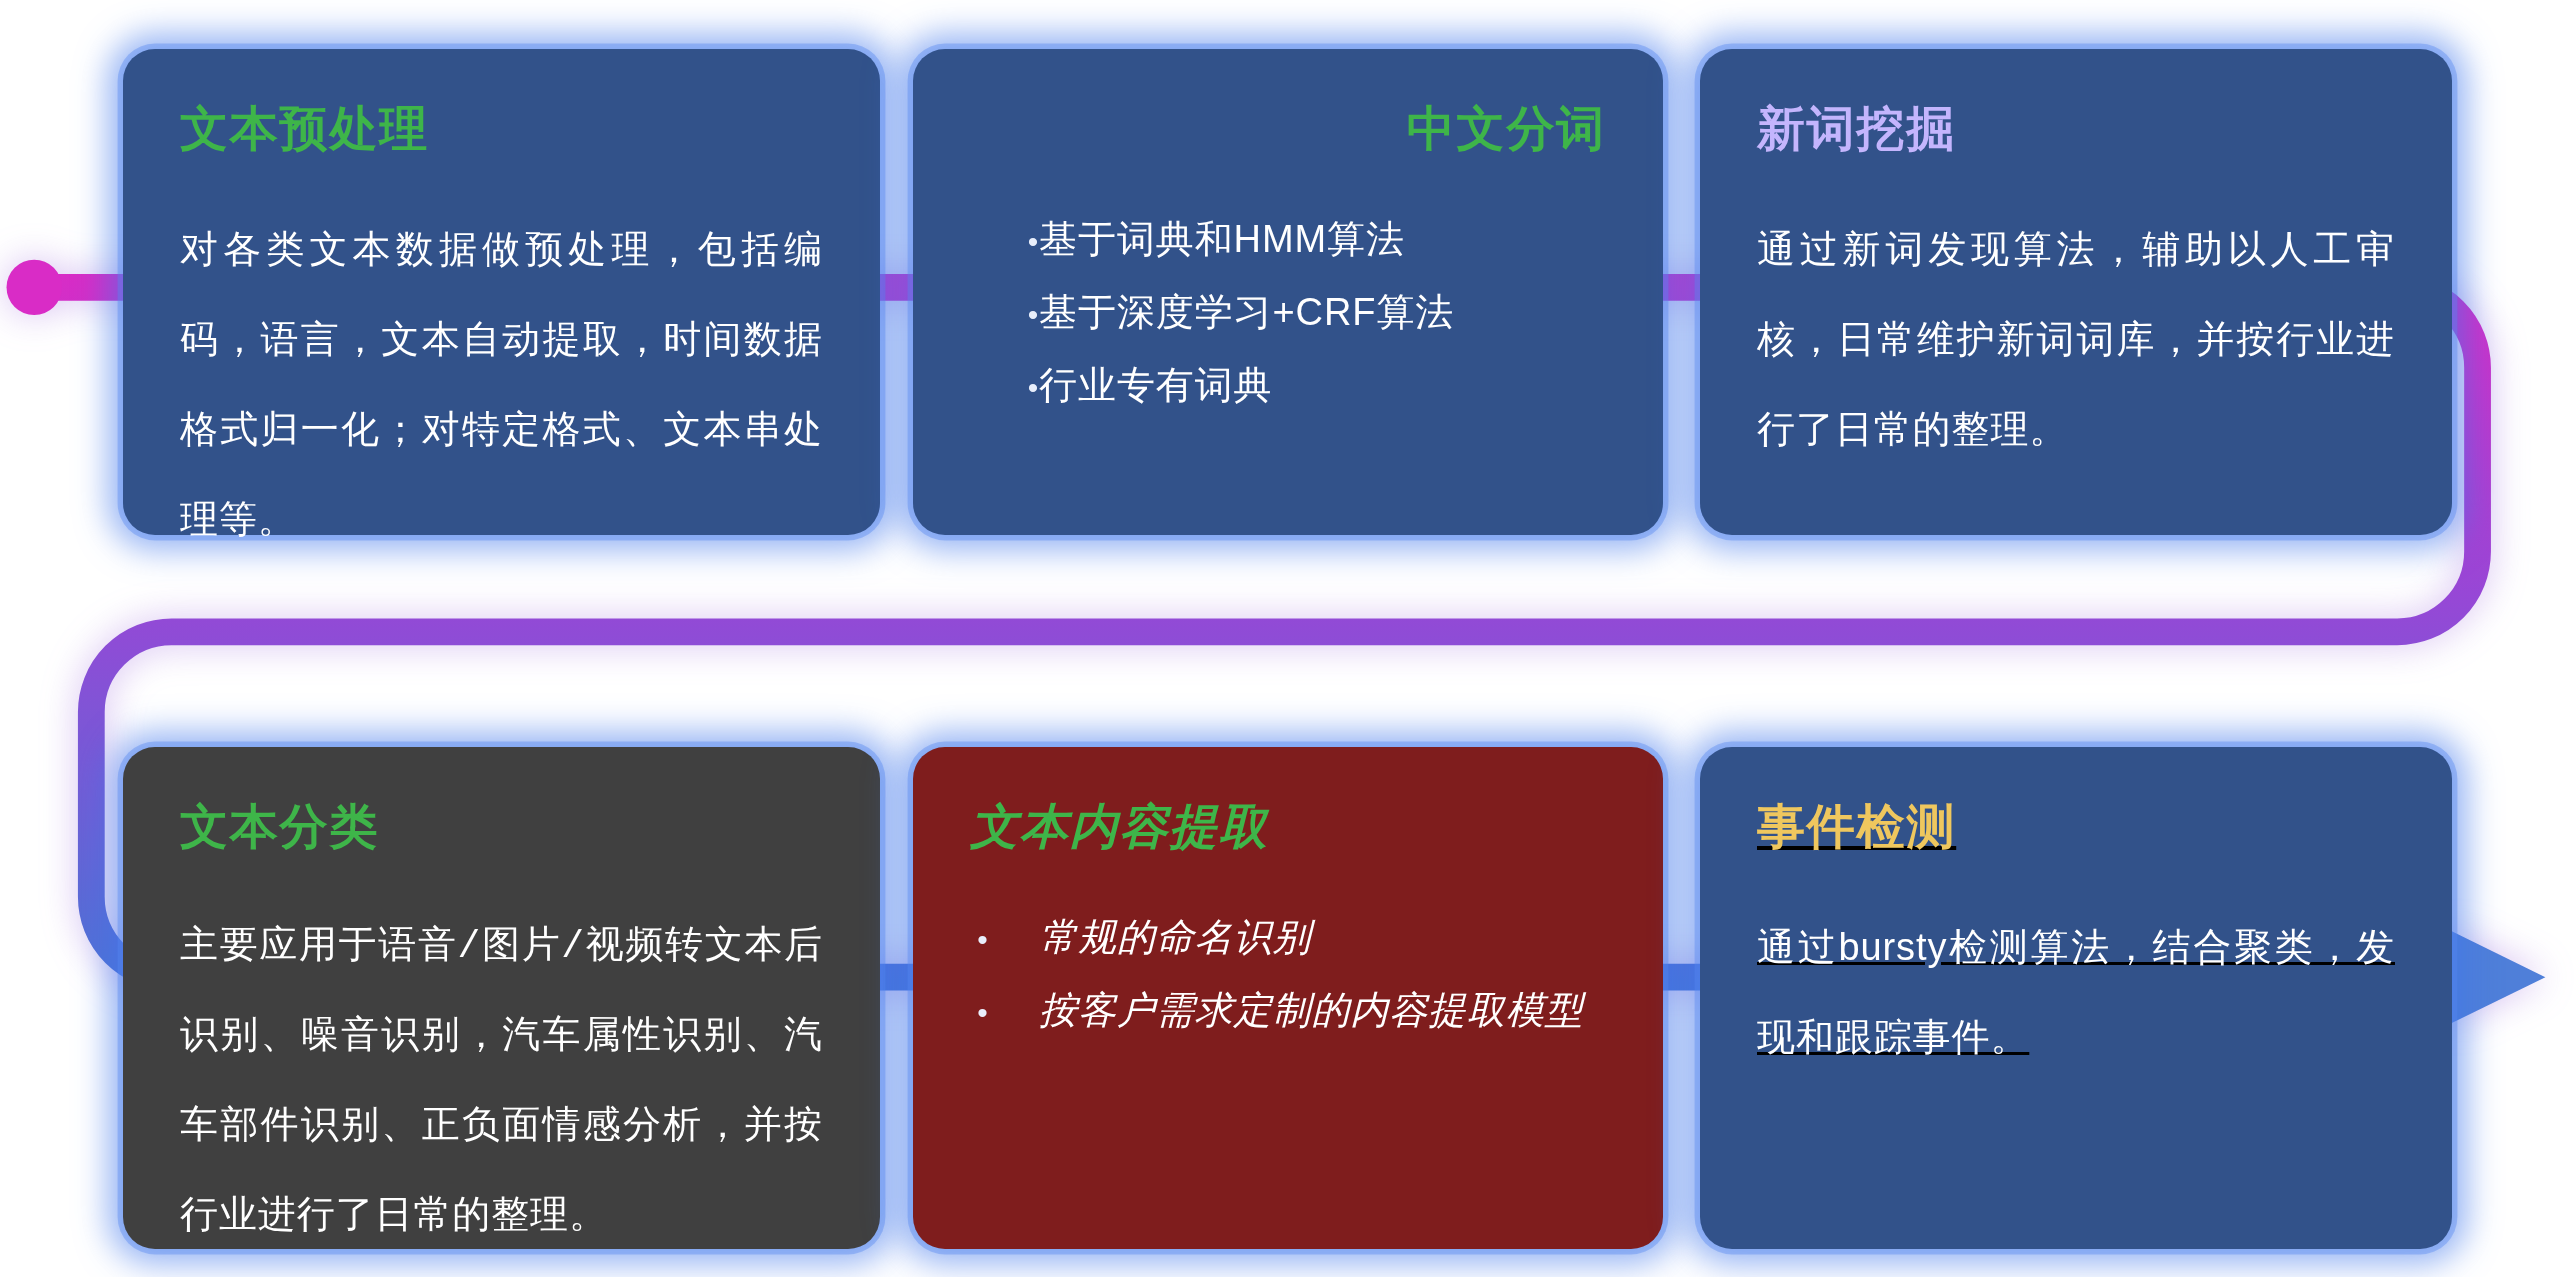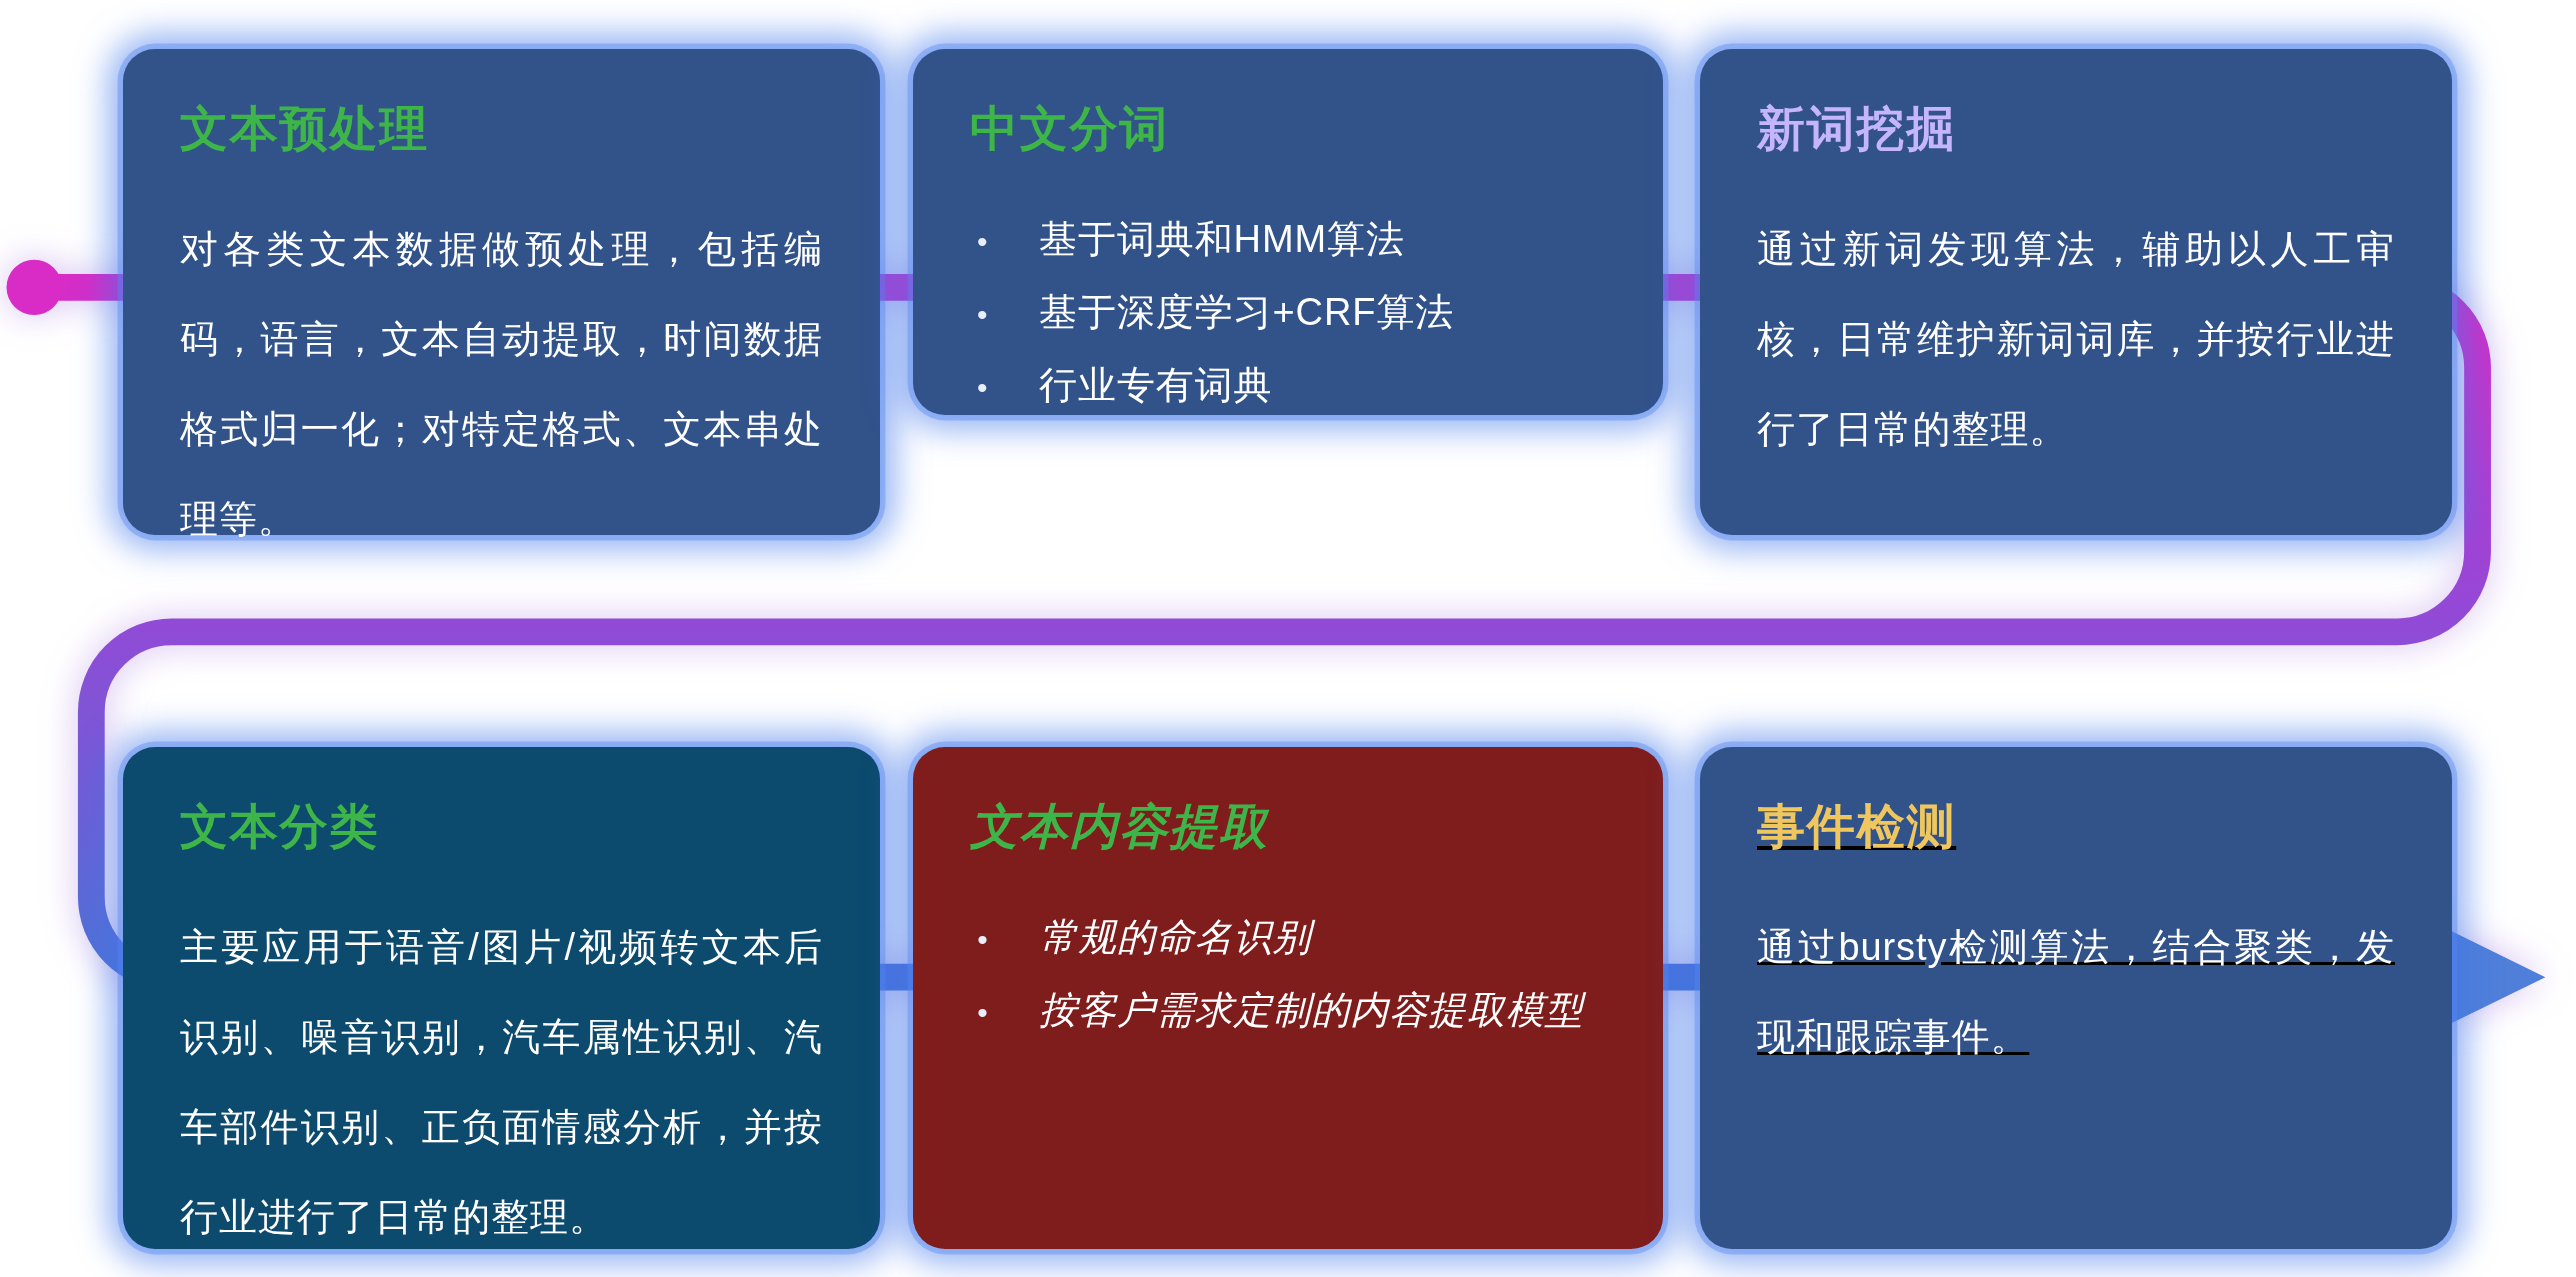--- a/index.html
+++ b/index.html
@@ -22,21 +22,21 @@
     position: absolute;
     z-index: 1;
     border-radius: 32px;
     padding: 48px 57px;
     box-sizing: border-box;
     box-shadow:
       0 0 0 5.4px rgba(86, 134, 240, 0.40),
       0 0 32px 14.3px rgba(64, 118, 235, 0.55);
   }
   .c1 { left: 123px;  top: 49px;  width: 757px; height: 486px; }
-  .c2 { left: 913px; top: 49px;  width: 750px; height: 366px; }
+  .c2 { left: 913px; top: 49px;  width: 750px; height: 486px; text-align: right; }
   .c3 { left: 1700px; top: 49px;  width: 752px; height: 486px; }
   .c4 { left: 123px;  top: 747px; width: 757px; height: 502px; }
   .c5 { left: 913px; top: 747px; width: 750px; height: 502px; }
   .c6 { left: 1700px; top: 747px; width: 752px; height: 502px; text-decoration: underline; }
   .card-title {
     margin: 0 0 43px 0;
     font-size: 48px;
     font-weight: 700;
     letter-spacing: 1.8px;
   }
@@ -104,21 +104,21 @@
         <span>行业专有词典</span>
       </li>
     </ul>
   </div>
 
   <div class="card c3" style="background-color: rgb(50, 82, 138);">
     <h2 class="card-title" style="color: #c4b5fd;">新词挖掘</h2>
     <p class="card-body">通过新词发现算法，辅助以人工审核，日常维护新词词库，并按行业进行了日常的整理。</p>
   </div>
 
-  <div class="card c4" style="background-color: #0c4a6e;">
+  <div class="card c4" style="background-color: #404040; font-family: Liberation Mono, monospace;">
     <h2 class="card-title" style="color: rgb(62, 181, 73);">文本分类</h2>
     <p class="card-body">主要应用于语音/图片/视频转文本后识别、噪音识别，汽车属性识别、汽车部件识别、正负面情感分析，并按行业进行了日常的整理。</p>
   </div>
 
   <div class="card c5" style="background-color: #7f1d1d; font-style: italic;">
     <h2 class="card-title" style="color: rgb(62, 181, 73);">文本内容提取</h2>
     <ul class="bullets">
       <li class="bullet">
         <span class="dot">•</span>
         <span>常规的命名识别</span>

